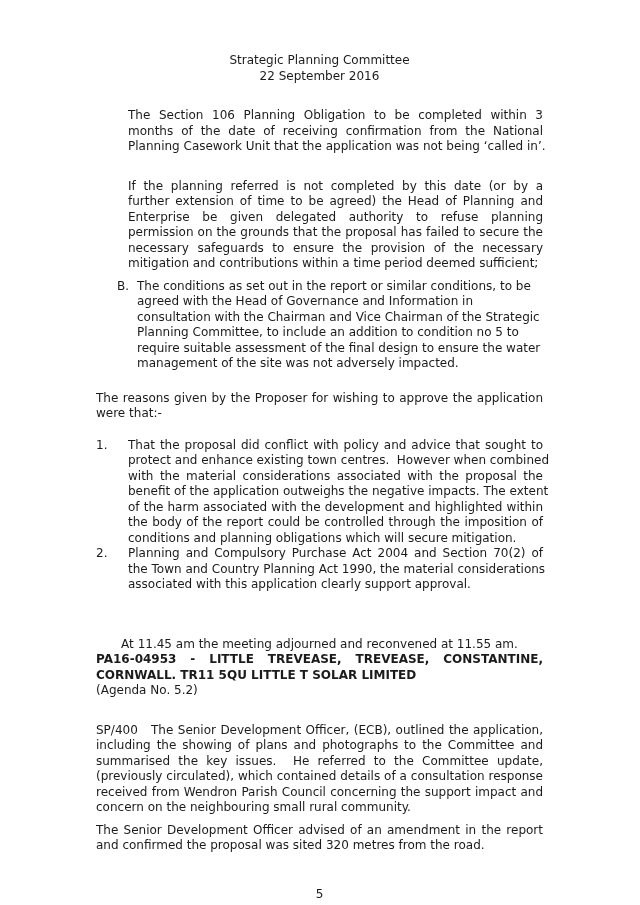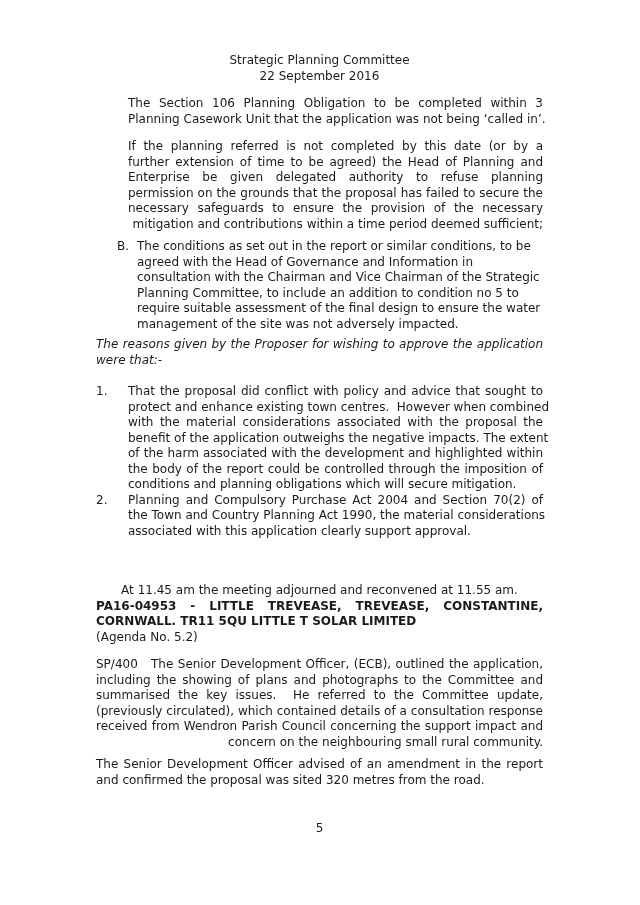--- a/index.html
+++ b/index.html
@@ -21,39 +21,40 @@
   .indent { margin-left: 32px; }
   .tline { white-space: nowrap; }
   .justify .tline.j { text-align-last: justify; }
   .list-item { position: relative; }
   .li-num { padding-left: 32px; }
   .li-num > .marker { position: absolute; left: 0; top: 0; }
   .li-b { padding-left: 41px; }
   .li-b > .marker { position: absolute; left: 21px; top: 0; }
   .bold { font-weight: bold; }
   .footer { text-align: center; margin-top: 33px; }
-  .mt5  { margin-top: 5px; font-style: italic; }
+  .mt5  { margin-top: 19px; }
   .mt7  { margin-top: 7px; }
-  .mt12 { margin-top: 12px; text-align: right; }
+  .mt12 { margin-top: 24px; }
   .mt16 { margin-top: 16px; }
   .mt30 { margin-top: 44px; text-align: center; }
 </style>
 </head>
 <body>
 
 <div class="page">
   <div class="content">
 
     <div class="header">
       <div>Strategic Planning Committee</div>
       <div>22 September 2016</div>
     </div>
 
     <div class="para indent justify mt12">
         <div class="tline j">The Section 106 Planning Obligation to be completed within 3</div>
+        <div class="tline j">months of the date of receiving confirmation from the National</div>
         <div class="tline">Planning Casework Unit that the application was not being ‘called in’.</div>
       </div>
 
     <div class="para indent justify mt12">
         <div class="tline j">If the planning referred is not completed by this date (or by a</div>
         <div class="tline j">further extension of time to be agreed) the Head of Planning and</div>
         <div class="tline j">Enterprise be given delegated authority to refuse planning</div>
         <div class="tline j">permission on the grounds that the proposal has failed to secure the</div>
         <div class="tline j">necessary safeguards to ensure the provision of the necessary</div>
         <div class="tline">mitigation and contributions within a time period deemed sufficient;</div>

